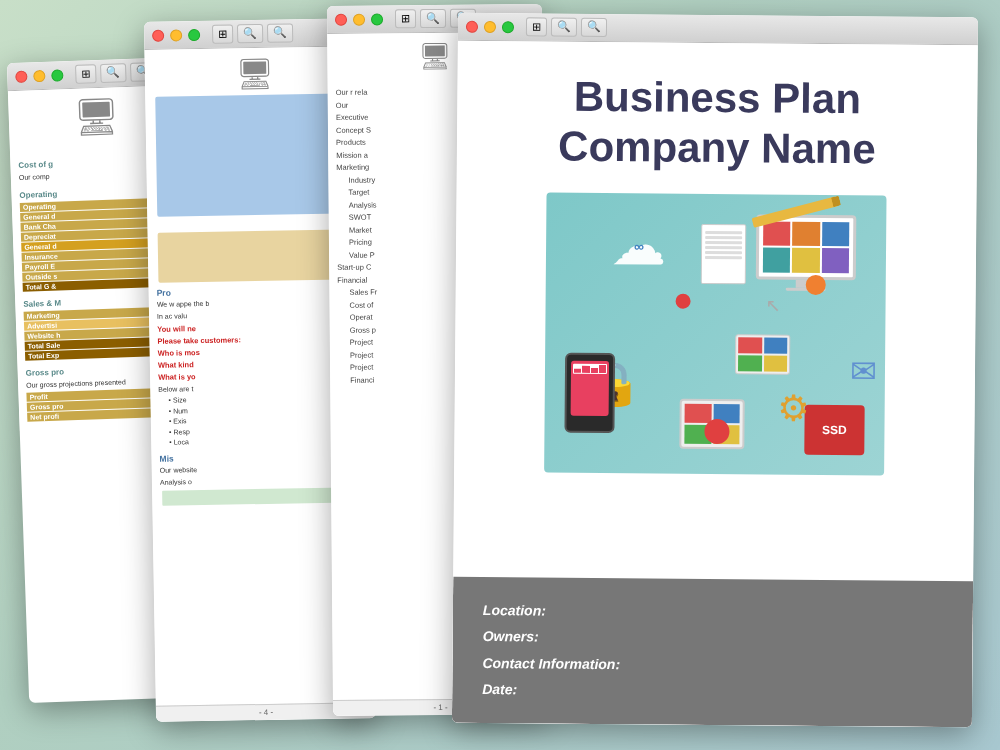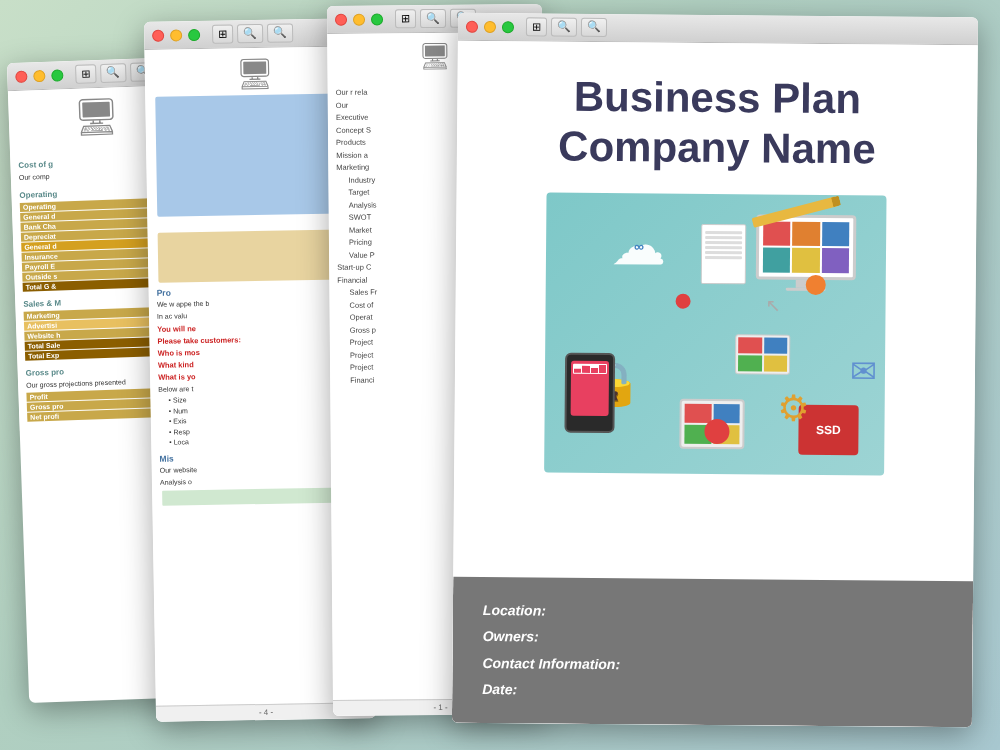--- a/index.html
+++ b/index.html
@@ -311,21 +311,21 @@
       background: #e84060;
       border-radius: 3px;
       margin: 6px 4px;
       height: 55px;
       overflow: hidden;
     }
 
     
     .hdd-shape {
       position: absolute;
-      right: 26px;
+      right: 20px;
       bottom: 20px;
       background: #cc3333;
       width: 60px;
       height: 50px;
       border-radius: 4px;
       display: flex;
       align-items: center;
       justify-content: center;
     }
 

